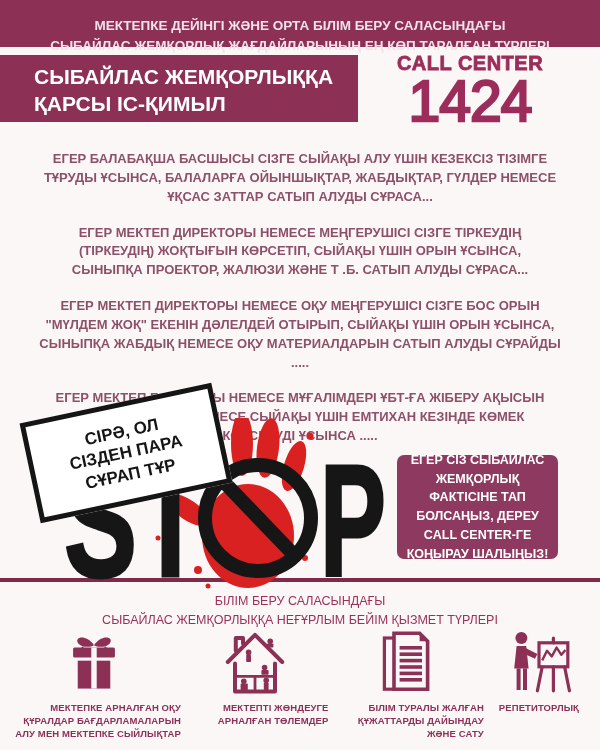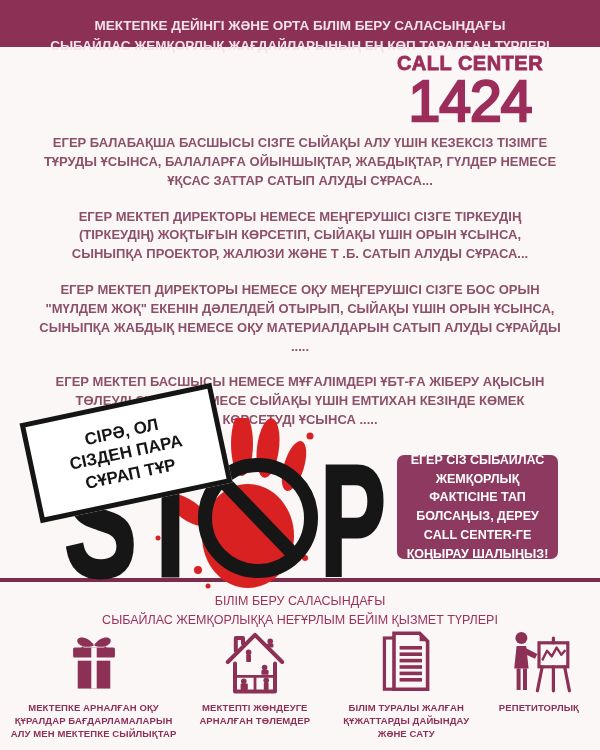--- a/index.html
+++ b/index.html
@@ -17,21 +17,21 @@
     position:absolute;top:55px;left:0;width:358px;height:67px;background:#8d3056;
     color:#ffffff;font-weight:bold;font-size:21px;line-height:1.28;
     padding:9px 0 0 34px;box-sizing:border-box;
   }
   .call-center{
     position:absolute;top:52px;left:368px;width:204px;text-align:center;color:#9c2d5a;
   }
   .cc-label{font-size:20px;font-weight:bold;letter-spacing:.5px;-webkit-text-stroke:.8px #9c2d5a;}
   .cc-number{font-size:57px;font-weight:normal;line-height:.92;letter-spacing:-1px;-webkit-text-stroke:2.5px #9c2d5a;}
   .body-text{
-    position:absolute;top:134px;left:38px;right:38px;text-align:center;
+    position:absolute;top:150px;left:38px;right:38px;text-align:center;
     color:#8d5069;font-weight:bold;font-size:13px;line-height:1.45;
   }
   .body-text p{margin:0 auto 17px auto;}
   .p1,.p3{max-width:524px;}
   .p2,.p4{max-width:500px;}
   .stamp{
     position:absolute;left:28px;top:402px;width:196px;height:102px;
     transform:rotate(-12deg);background:#ffffff;border:5px solid #151515;
     display:flex;flex-direction:column;justify-content:center;box-sizing:border-box;
     text-align:center;font-weight:bold;font-size:17px;line-height:1.25;color:#151515;
@@ -45,39 +45,43 @@
     padding:6px 8px;box-sizing:border-box;z-index:6;
   }
   .divider{position:absolute;top:578px;left:0;width:600px;height:4px;background:#7d2a4b;}
   .bottom-heading{
     position:absolute;top:592px;left:0;right:0;text-align:center;
     color:#9c3059;font-weight:normal;font-size:12.5px;line-height:1.5;
   }
   .services{
     position:absolute;top:630px;left:6px;right:6px;display:flex;justify-content:space-between;
   }
-  .service{display:flex;flex-direction:column;align-items:center;text-align:center;
+  .service{display:flex;flex-direction:column;align-items:center;text-align:right;
     color:#8d3056;font-weight:bold;font-size:9.5px;line-height:1.38;letter-spacing:.1px;}
   .service .ic{height:64px;display:flex;align-items:flex-end;justify-content:center;margin-bottom:7px;}
   .s1{width:178px;} .s2{width:150px;} .s3{width:158px;} .s4{width:112px;}
   svg text.stoptxt{
     font-family:"Liberation Sans",sans-serif;font-weight:bold;
     fill:#161616;stroke:#161616;stroke-width:3px;
   }
 </style>
 </head>
 <body>
 
 <div class="page">
 
   <div class="top-banner">
     <div>МЕКТЕПКЕ ДЕЙІНГІ ЖӘНЕ ОРТА БІЛІМ БЕРУ САЛАСЫНДАҒЫ</div>
     <div>СЫБАЙЛАС ЖЕМҚОРЛЫҚ ЖАҒДАЙЛАРЫНЫҢ ЕҢ КӨП ТАРАЛҒАН ТҮРЛЕРІ</div>
   </div>
 
+  <div class="title-bar">
+    <div>СЫБАЙЛАС ЖЕМҚОРЛЫҚҚА</div>
+    <div>ҚАРСЫ ІС-ҚИМЫЛ</div>
+  </div>
   <div class="call-center">
     <div class="cc-label">CALL CENTER</div>
     <div class="cc-number">1424</div>
   </div>
 
   <div class="body-text">
     <p class="p1">ЕГЕР БАЛАБАҚША БАСШЫСЫ СІЗГЕ СЫЙАҚЫ АЛУ ҮШІН КЕЗЕКСІЗ ТІЗІМГЕ ТҰРУДЫ ҰСЫНСА, БАЛАЛАРҒА ОЙЫНШЫҚТАР, ЖАБДЫҚТАР, ГҮЛДЕР НЕМЕСЕ ҰҚСАС ЗАТТАР САТЫП АЛУДЫ СҰРАСА...</p>
     <p class="p2">ЕГЕР МЕКТЕП ДИРЕКТОРЫ НЕМЕСЕ МЕҢГЕРУШІСІ СІЗГЕ ТІРКЕУДІҢ (ТІРКЕУДІҢ) ЖОҚТЫҒЫН КӨРСЕТІП, СЫЙАҚЫ ҮШІН ОРЫН ҰСЫНСА, СЫНЫПҚА ПРОЕКТОР, ЖАЛЮЗИ ЖӘНЕ Т .Б. САТЫП АЛУДЫ СҰРАСА...</p>
     <p class="p3">ЕГЕР МЕКТЕП ДИРЕКТОРЫ НЕМЕСЕ ОҚУ МЕҢГЕРУШІСІ СІЗГЕ БОС ОРЫН "МҮЛДЕМ ЖОҚ" ЕКЕНІН ДӘЛЕЛДЕЙ ОТЫРЫП,  СЫЙАҚЫ ҮШІН ОРЫН ҰСЫНСА, СЫНЫПҚА ЖАБДЫҚ НЕМЕСЕ ОҚУ МАТЕРИАЛДАРЫН САТЫП АЛУДЫ СҰРАЙДЫ .....</p>
     <p class="p4">ЕГЕР МЕКТЕП БАСШЫСЫ НЕМЕСЕ МҰҒАЛІМДЕРІ ҰБТ-ҒА ЖІБЕРУ АҚЫСЫН ТӨЛЕУДІ СҰРАСА НЕМЕСЕ СЫЙАҚЫ ҮШІН ЕМТИХАН КЕЗІНДЕ КӨМЕК КӨРСЕТУДІ ҰСЫНСА .....</p>

